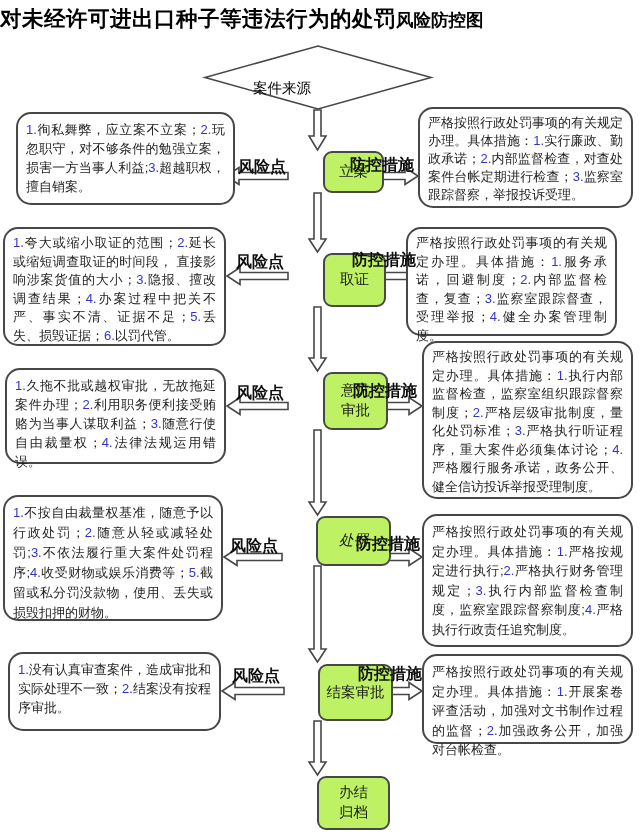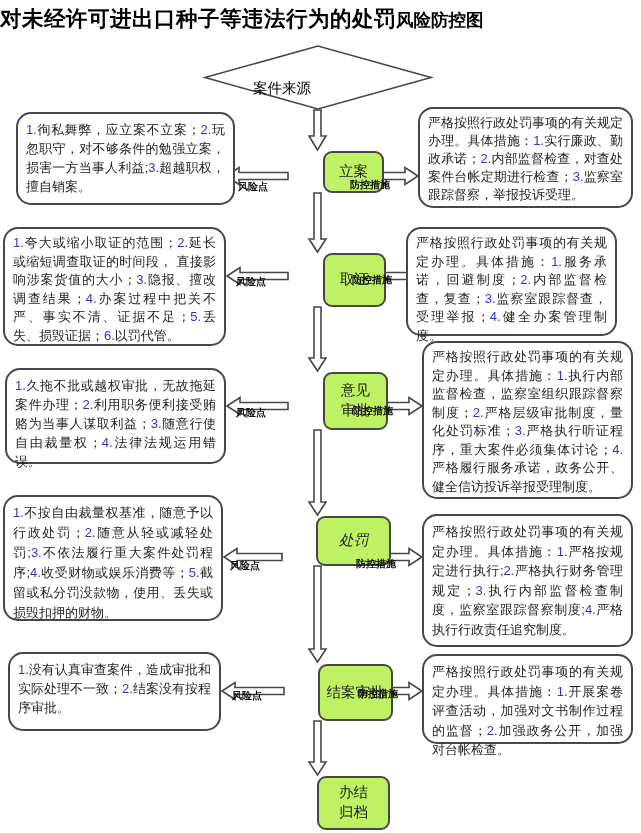--- a/index.html
+++ b/index.html
@@ -22,21 +22,21 @@
     padding:6px 8px;text-align:justify;
   }
   .callout .num{color:var(--num);}
   .node{
     position:absolute;z-index:2;box-sizing:border-box;background:#bef264;
     border:2px solid var(--line);border-radius:9px;
     display:flex;align-items:center;justify-content:center;
     font-size:14.5px;color:#1a1a1a;text-align:center;white-space:pre-line;line-height:1.35;margin-left:36px;
   }
   .flow-label{
-    position:absolute;z-index:3;font-weight:bold;font-size:10px;color:#0f0f0f;white-space:nowrap;margin-top:23px;
+    position:absolute;z-index:3;font-weight:bold;font-size:16px;color:#0f0f0f;white-space:nowrap;
   }
   #diamond-label{
     position:absolute;z-index:3;left:253px;top:69px;width:130px;text-align:left;
     font-size:14.5px;color:#000000;margin-top:10px;
   }
   
   #lb1{left:16px;top:112px;width:219px;height:93px;}
   #lb2{left:3px;top:227px;width:223px;height:119px;line-height:18.5px;padding:5px 8px;}
   #lb3{left:5px;top:368px;width:221px;height:96px;}
   #lb4{left:3px;top:495px;width:220px;height:126px;line-height:20px;}

